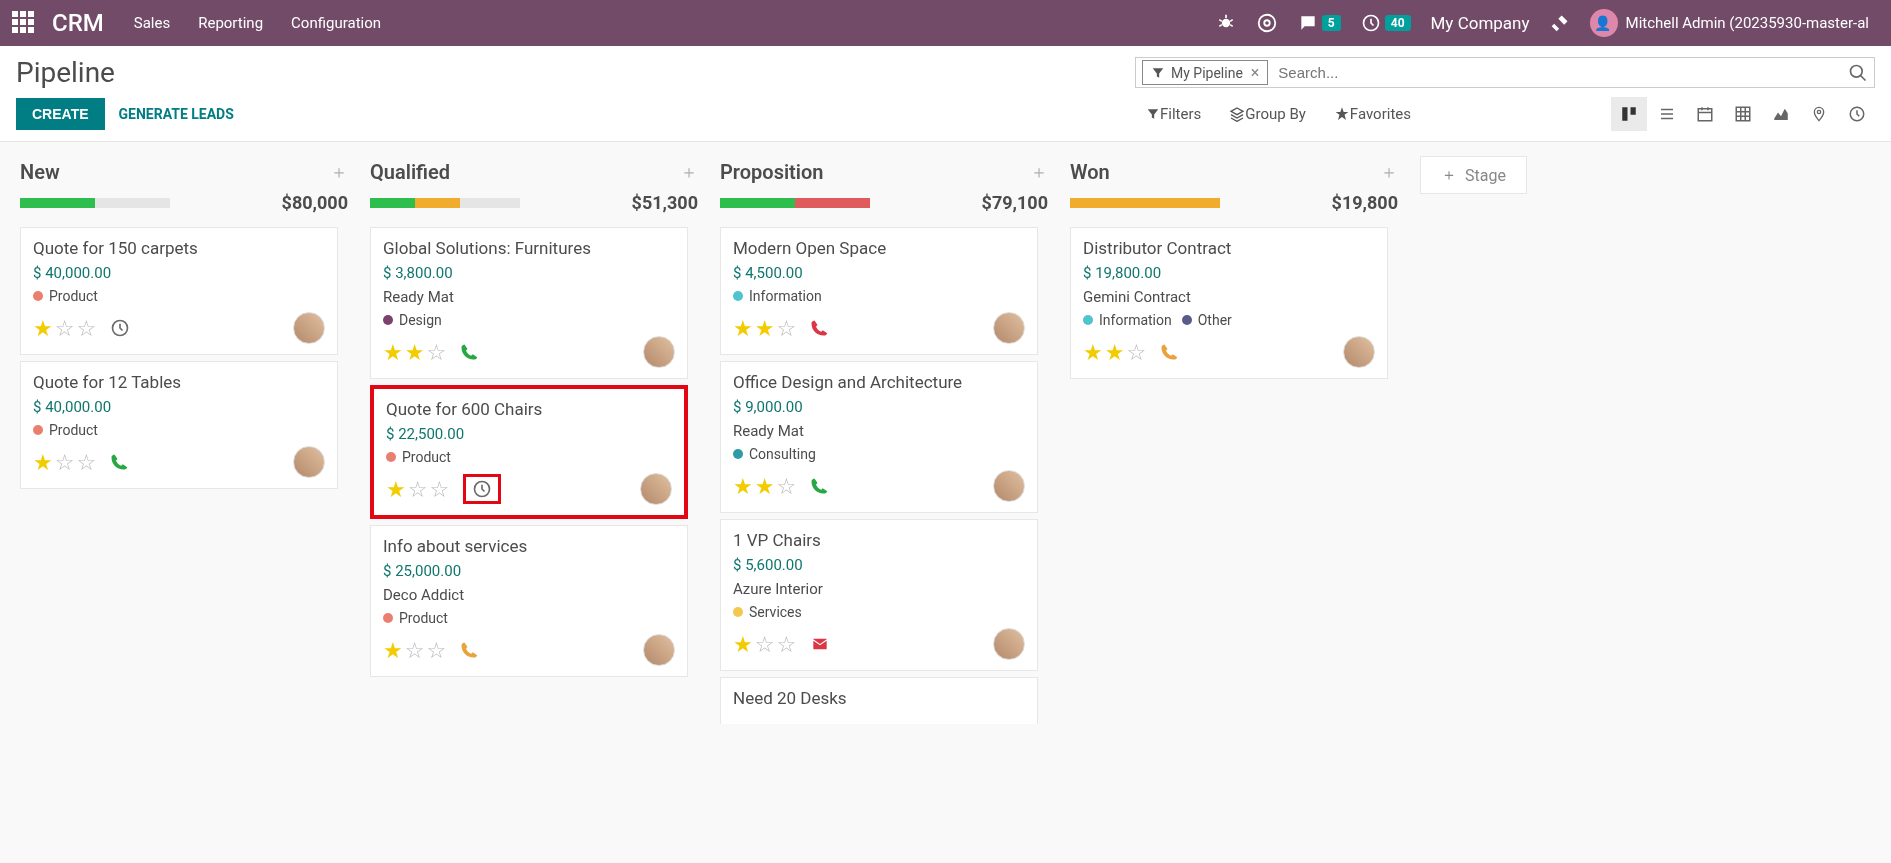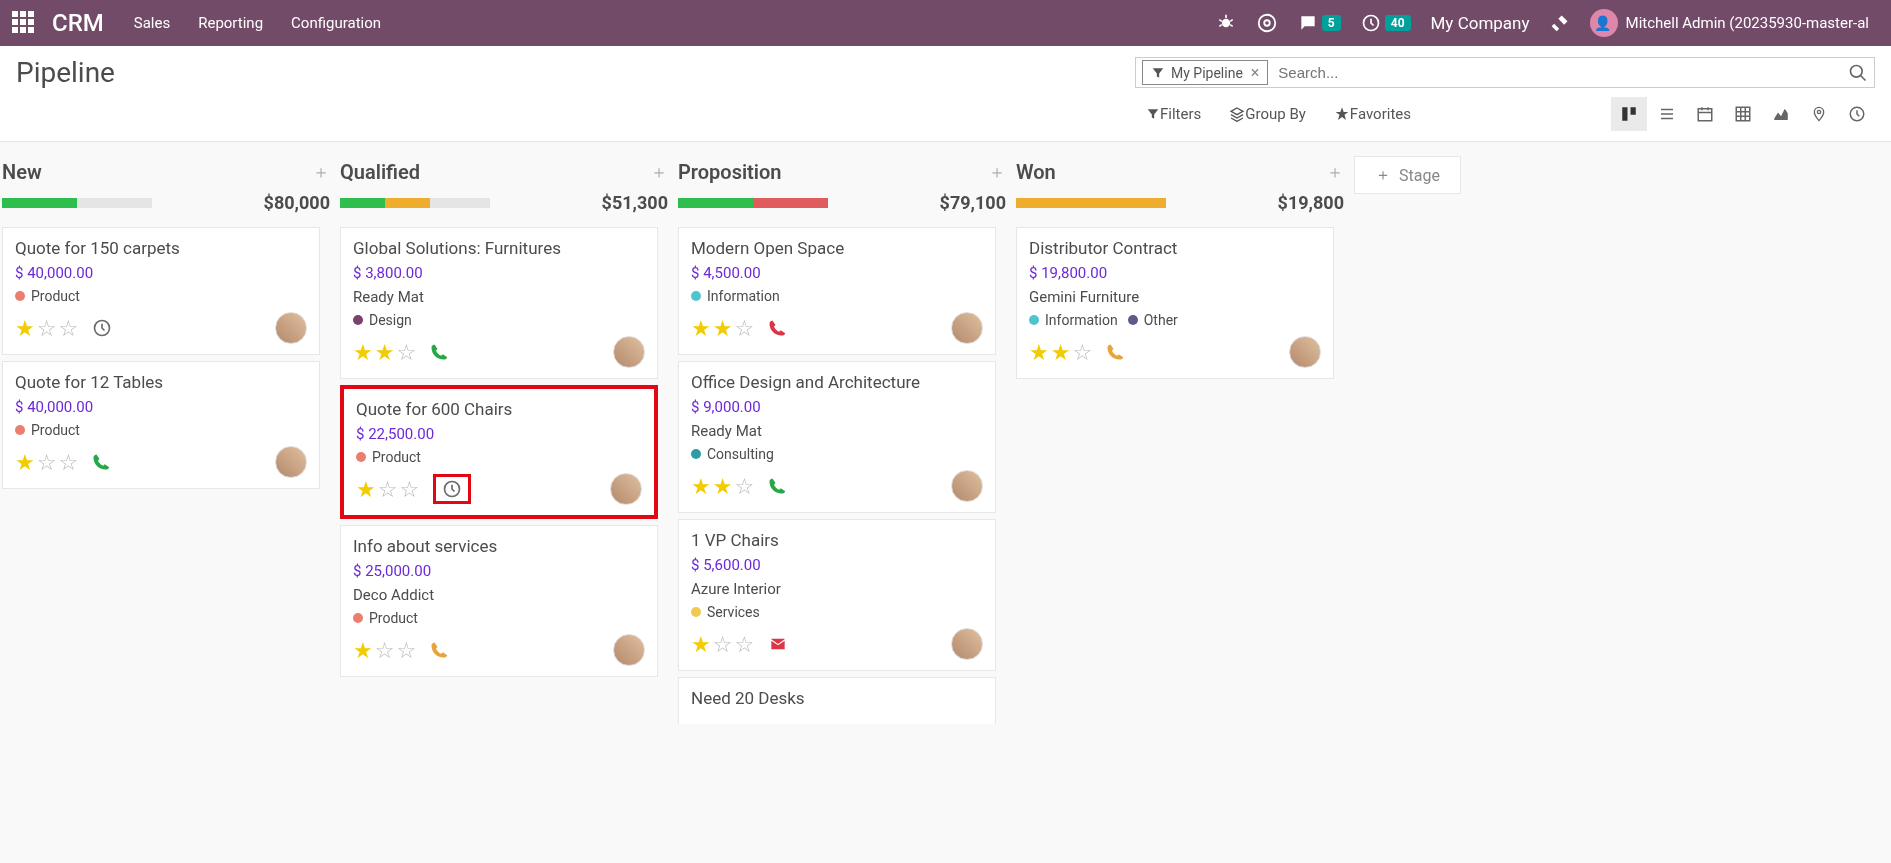--- a/index.html
+++ b/index.html
@@ -29,34 +29,34 @@
 .cp-btns { display: flex; align-items: center; gap: 14px; }
 .btn-primary { background: #017e84; color: #fff; border: none; padding: 8px 16px; font-size: 14px; font-weight: bold; cursor: pointer; }
 .btn-link { color: #017e84; font-size: 14px; font-weight: bold; cursor: pointer; }
 .cp-filters { display: flex; align-items: center; gap: 28px; margin-left: auto; color: #555; font-size: 15px; }
 .cp-filters .fi { display: flex; align-items: center; cursor: pointer; }
 .cp-views { display: flex; align-items: center; gap: 2px; margin-left: 200px; }
 .cp-views .v { width: 36px; height: 34px; display: flex; align-items: center; justify-content: center; color: #666; cursor: pointer; }
 .cp-views .v.active { background: #eaeaea; color: #333; }
 
 
-.board { display: flex; gap: 0; padding: 14px 0 0 2px; align-items: flex-start; }
+.board { display: flex; gap: 12px; padding: 14px 0 0 20px; align-items: flex-start; }
 .col { width: 336px; margin-right: 2px; }
 .col-head { display: flex; align-items: center; padding: 4px 8px 8px 0; }
 .col-title { font-size: 20px; font-weight: 600; color: #4c4c4c; }
 .col-head .plus { margin-left: auto; color: #b0b0b0; font-size: 18px; cursor: pointer; }
 .col-meta { display: flex; align-items: center; padding: 0 8px 14px 0; }
 .col-bar { flex: 1; height: 10px; background: #e5e5e5; display: flex; }
 .col-bar span { height: 100%; }
 .col-total { margin-left: auto; font-size: 18px; color: #4c4c4c; font-weight: bold; }
 
 .card { background: #fff; border: 1px solid #e7e7e7; padding: 10px 12px; margin-bottom: 6px; position: relative; width: 318px; }
 .card.hl { border: 4px solid #e30613; }
 .card .title { font-size: 17px; color: #4c4c4c; margin-bottom: 6px; }
-.card .amt { font-size: 15px; color: #6d28d9; margin-bottom: 6px; }
+.card .amt { font-size: 15px; color: #0f766e; margin-bottom: 6px; }
 .card .sub { font-size: 15px; color: #4c4c4c; margin-bottom: 6px; }
 .card .tags { display: flex; gap: 10px; margin-bottom: 8px; }
 .card .tag { display: flex; align-items: center; font-size: 14px; color: #4c4c4c; }
 .card .dot { width: 10px; height: 10px; border-radius: 50%; margin-right: 6px; }
 .card .foot { display: flex; align-items: center; }
 .card .stars { display: flex; gap: 2px; margin-right: 8px; }
 .card .star { font-size: 22px; }
 .card .star.full { color: #f3cc00; }
 .card .star.empty { color: #b8b8b8; }
 .card .acticon { font-size: 18px; color: #6b6b6b; margin-left: 6px; }
@@ -145,20 +145,24 @@
       <input placeholder="Search..." style="">
       <span class="mag">
         <svg width="20" height="20" viewBox="0 0 24 24" fill="none" stroke="#666" stroke-width="2">
             <circle cx="10" cy="10" r="7"></circle>
             <line x1="21" y1="21" x2="15" y2="15"></line>
           </svg>
       </span>
     </div>
   </div>
   <div class="cp-row">
+    <div class="cp-btns">
+      <button class="btn-primary">CREATE</button>
+      <span class="btn-link">GENERATE LEADS</span>
+    </div>
     <div class="cp-filters">
       <div class="fi">
         <svg width="14" height="14" viewBox="0 0 24 24" fill="#555">
             <path d="M3 4h18l-7 9v7l-4-2v-5L3 4z"></path>
           </svg>
         <span>Filters</span>
       </div>
       <div class="fi">
         <svg width="16" height="16" viewBox="0 0 24 24" fill="#555">
             <path d="M12 3l9 5-9 5-9-5 9-5zM3 13l9 5 9-5M3 18l9 5 9-5" fill="none" stroke="#555" stroke-width="2"></path>
@@ -439,21 +443,21 @@
       </div>
       <div class="col-meta">
         <div class="col-bar" style="max-width:150px;">
           <span style="background:#f0ad2d;width:100%"></span>
         </div>
         <div class="col-total">$19,800</div>
       </div>
       <div class="card">
         <div class="title">Distributor Contract</div>
         <div class="amt">$ 19,800.00</div>
-        <div class="sub">Gemini Furniture</div>
+        <div class="sub">Gemini Contract</div>
         <div class="tags">
           <span class="tag"><span class="dot" style="background:#4fc4cf"></span>Information</span>
           <span class="tag"><span class="dot" style="background:#5b5b8b"></span>Other</span>
         </div>
         <div class="foot">
           <div class="stars">
             <span class="star full">★</span>
             <span class="star full">★</span>
             <span class="star empty">☆</span>
           </div>

